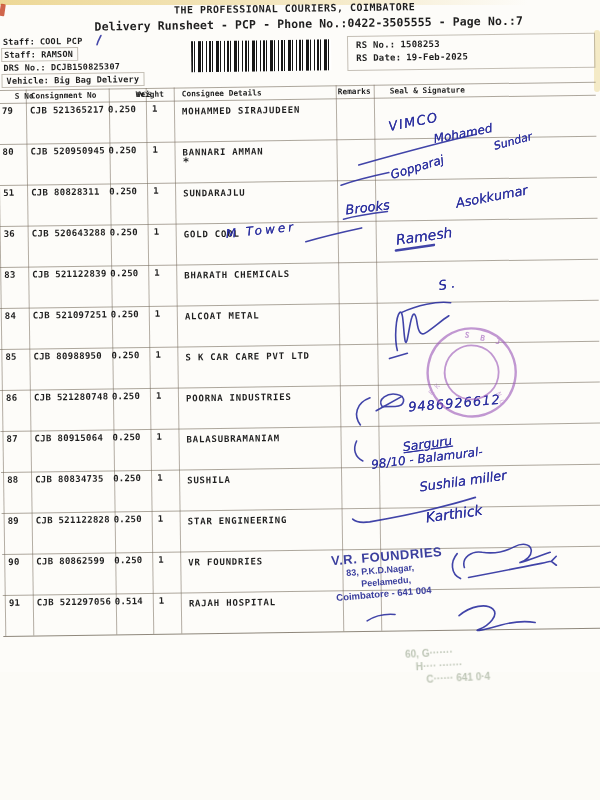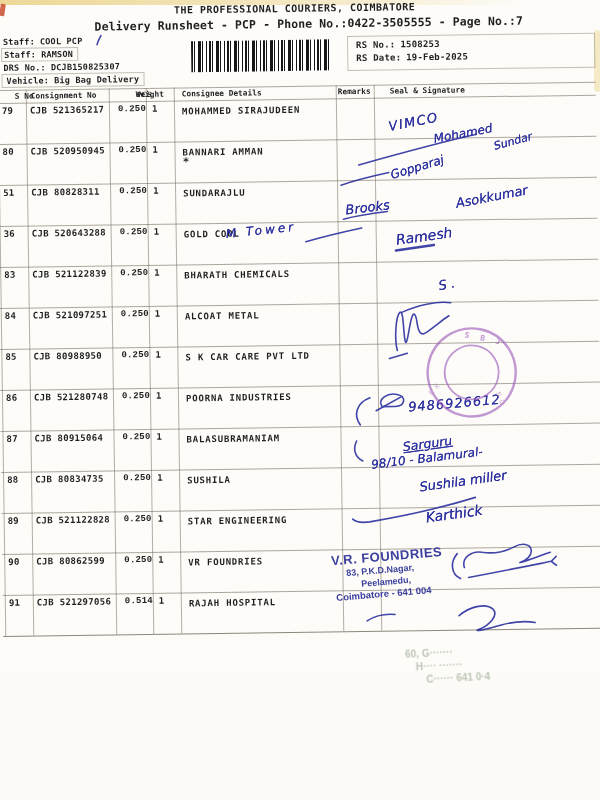--- a/index.html
+++ b/index.html
@@ -32,21 +32,21 @@
       #161616 15px 16px,#fff 16px 18px);}
   .rs-box{left:352px;top:41px;width:246px;height:33px;}
   .hline{position:absolute;left:0;width:600px;height:1px;background:rgba(120,110,95,.6);}
   .vline{position:absolute;top:90px;height:546px;width:1px;background:rgba(120,110,95,.55);}
   .col-h{position:absolute;top:92px;font-size:7.8px;font-weight:700;}
   .trows{position:absolute;left:0;top:103px;width:600px;}
   .trow{position:relative;height:41px;}
   .cell{position:absolute;top:3px;font-size:9px;font-weight:700;letter-spacing:.2px;}
   .c-sno{left:6px;}
   .c-cons{left:34px;letter-spacing:.3px;}
-  .c-wt{left:122px;font-family:Liberation Mono, monospace;}
+  .c-wt{left:112px;}
   .c-pcs{left:156px;}
   .c-name{left:186px;top:6px;letter-spacing:.8px;}
   .ink{position:absolute;font-family:"DejaVu Sans",sans-serif;font-style:italic;
     color:var(--ink);font-weight:500;white-space:nowrap;text-shadow:0 0 .4px var(--ink);}
   .svg-overlay{position:absolute;left:0;top:0;pointer-events:none;}
   .star-mark{position:absolute;left:186px;top:158px;font-size:11px;font-weight:700;color:#222;}
   .vr-stamp{position:absolute;left:330px;top:554px;color:var(--stamp_blue);
     font-family:"Liberation Sans",sans-serif;transform:rotate(-4deg);line-height:1.25;}
   .vr-stamp .l1{font-size:13px;font-weight:700;letter-spacing:.5px;}
   .vr-stamp .l2{font-size:9px;font-weight:700;margin-left:14px;}

